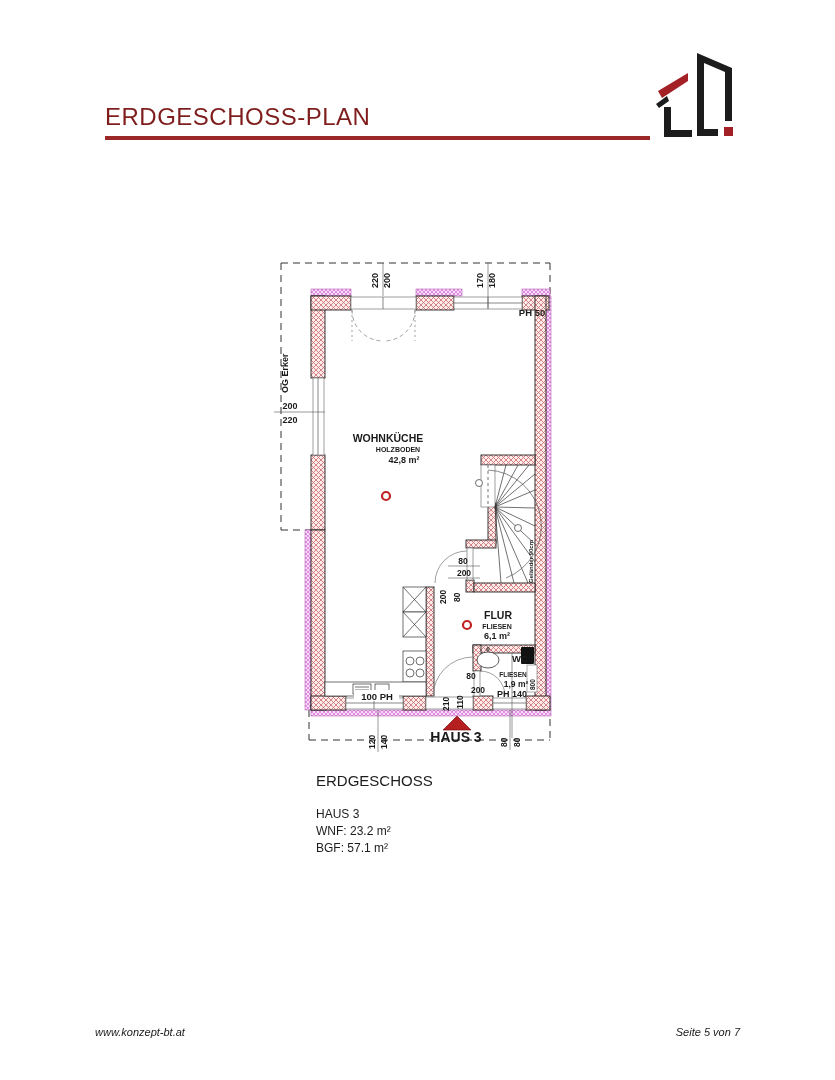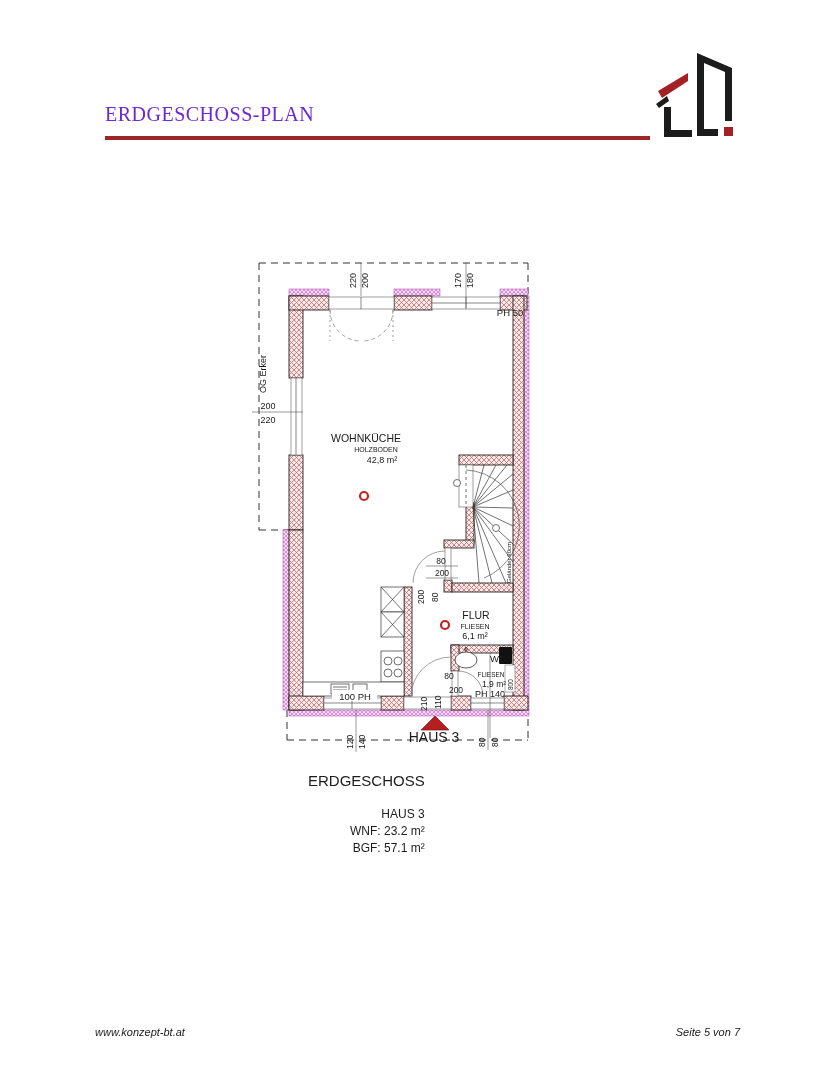--- a/index.html
+++ b/index.html
@@ -1,22 +1,22 @@
 <!DOCTYPE html>
 <html><head>
 <meta charset="utf-8">
 <style>
   html,body{margin:0;padding:0;background:#ffffff;}
   body{width:835px;height:1080px;position:relative;font-family:"Liberation Sans",sans-serif;color:#1a1a1a;overflow:hidden;}
-  .page-title{position:absolute;left:105px;top:103px;font-size:20px;letter-spacing:.5px;color:#6d28d9;font-family:Liberation Serif, serif;}
+  .page-title{position:absolute;left:105px;top:103px;font-size:24px;letter-spacing:.5px;color:#7f1d1d;}
   .title-rule{position:absolute;left:105px;top:136px;width:545px;height:4px;background:#9c2727;}
   .logo{position:absolute;left:650px;top:30px;}
-  .plan-wrap{position:absolute;left:244px;top:245px;}
+  .plan-wrap{position:absolute;left:266px;top:245px;font-weight:bold;}
   .plan text{font-family:"Liberation Sans",sans-serif;fill:#1a1a1a;}
-  .summary{position:absolute;left:308px;top:772px;text-align:right;}
+  .summary{position:absolute;left:316px;top:772px;}
   .summary-heading{font-size:15px;margin-bottom:17px;color:#1c1c1c;}
   .summary-line{font-size:12px;line-height:17px;color:#1c1c1c;}
   .footer-left{position:absolute;left:95px;top:1026px;font-size:11px;font-style:italic;}
   .footer-right{position:absolute;right:95px;top:1026px;font-size:11px;font-style:italic;}
 </style>
 </head>
 <body>
 
 <div class="page-title">ERDGESCHOSS-PLAN</div>
 <div class="title-rule"></div>

